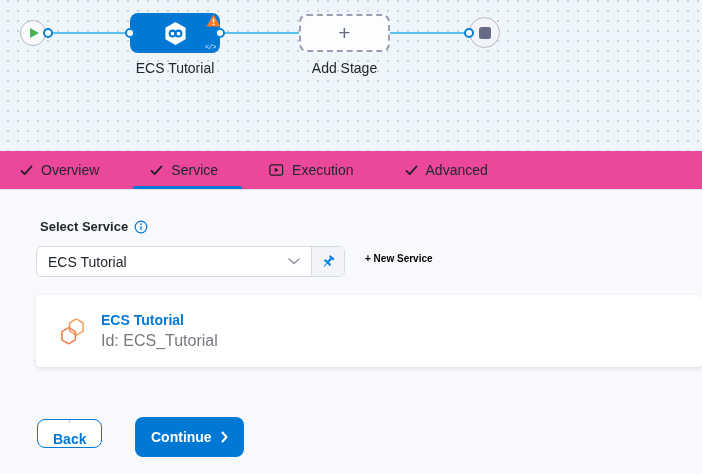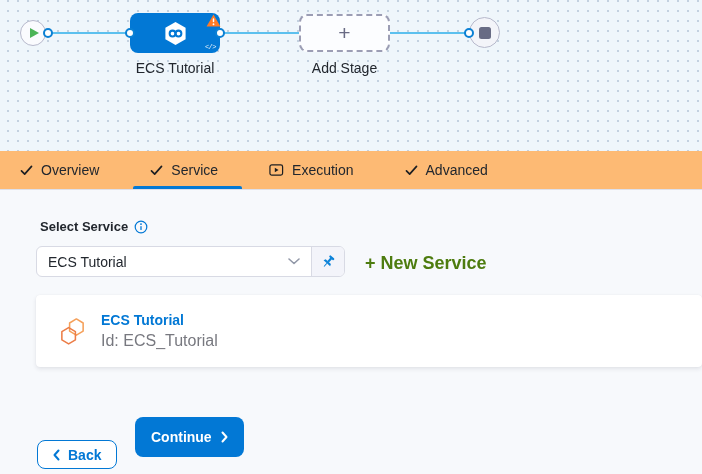--- a/index.html
+++ b/index.html
@@ -33,48 +33,48 @@
   .stage-code{position:absolute;right:4px;bottom:2px;font-size:7px;color:rgba(255,255,255,.9);font-family:"Liberation Mono",monospace;letter-spacing:-0.5px;}
   .node-label{position:absolute;top:60px;font-size:14px;color:#22272e;text-align:center;}
   .add-stage{
     position:absolute;left:299px;top:14px;width:91px;height:38px;border-radius:8px;
     border:2px dashed #9b9db4;background:#fcfdff;display:flex;align-items:center;justify-content:center;
     box-sizing:border-box;cursor:pointer;
   }
   .add-plus{font-size:21px;color:#696b84;font-weight:400;line-height:1;margin-top:-2px;}
   
   .tabbar{
-    position:absolute;left:0;top:151px;width:702px;height:39px;background:#fdba74;
+    position:absolute;left:0;top:151px;width:702px;height:39px;background:#ec4899;
     border-bottom:1px solid #dee0ea;display:flex;align-items:center;gap:51px;
     padding:0 0 0 20px;box-sizing:border-box;
   }
   .tab{display:flex;align-items:center;gap:8px;font-size:14px;color:#22272e;height:100%;position:relative;cursor:pointer;white-space:nowrap;}
   .tab.active{font-weight:400;}
   .tab.active::after{content:"";position:absolute;left:-17px;right:-24px;bottom:0;height:3px;background:#0278d5;border-radius:2px 2px 0 0;}
   
   .select-label-row{position:absolute;left:40px;top:219px;display:flex;align-items:center;gap:6px;text-align:right;}
   .select-label{font-size:13px;font-weight:700;color:#22272e;}
   .dropdown{
     position:absolute;left:36px;top:246px;width:309px;height:31px;box-sizing:border-box;
     border:1px solid #d8dae4;border-radius:6px;background:#fff;display:flex;align-items:stretch;overflow:hidden;cursor:pointer;
   }
   .dd-value{flex:1;display:flex;align-items:center;justify-content:space-between;padding:0 11px;font-size:14px;color:#22272e;}
   .dd-pin{width:32px;border-left:1px solid #d8dae4;background:#f3f4fa;display:flex;align-items:center;justify-content:center;cursor:pointer;}
-  .new-service{position:absolute;left:365px;top:253px;font-size:18px;font-weight:700;color:#4d7c0f;cursor:pointer;text-decoration:none;}
+  .new-service{position:absolute;left:365px;top:253px;font-size:10px;font-weight:700;color:#000000;cursor:pointer;text-decoration:none;}
   .card{
     position:absolute;left:36px;top:295px;width:666px;height:72px;background:#fff;border-radius:4px;
     box-shadow:0 2px 4px rgba(40,41,61,.1),0 0 1px rgba(40,41,61,.08);
     display:flex;align-items:center;padding-left:22px;box-sizing:border-box;cursor:pointer;
   }
   .card-text{margin-left:14px;display:flex;flex-direction:column;}
   .card-title{font-size:14px;font-weight:700;color:#0278d5;}
   .card-id{font-size:16px;color:#77787f;margin-top:4px;}
   
   .btn{display:inline-flex;align-items:center;border-radius:8px;font-size:14px;font-weight:700;cursor:pointer;box-sizing:border-box;font-family:inherit;}
-  .btn-back{position:absolute;left:37px;top:440px;height:29px;padding:0 15px;gap:8px;background:#fff;border:1px solid #0278d5;color:#0278d5;}
+  .btn-back{position:absolute;left:37px;top:419px;height:29px;padding:0 15px;gap:8px;background:#fff;border:1px solid #0278d5;color:#0278d5;flex-direction:column;}
   .btn-continue{position:absolute;left:135px;top:417px;height:40px;padding:0 16px;gap:9px;background:#0278d5;border:none;color:#fff;}
 </style>
 </head>
 <body>
 
 <div class="screen">
 
   <div class="canvas">
     <div class="conn" style="left:48px;width:82px;"></div>
     <div class="conn" style="left:220px;width:79px;"></div>

